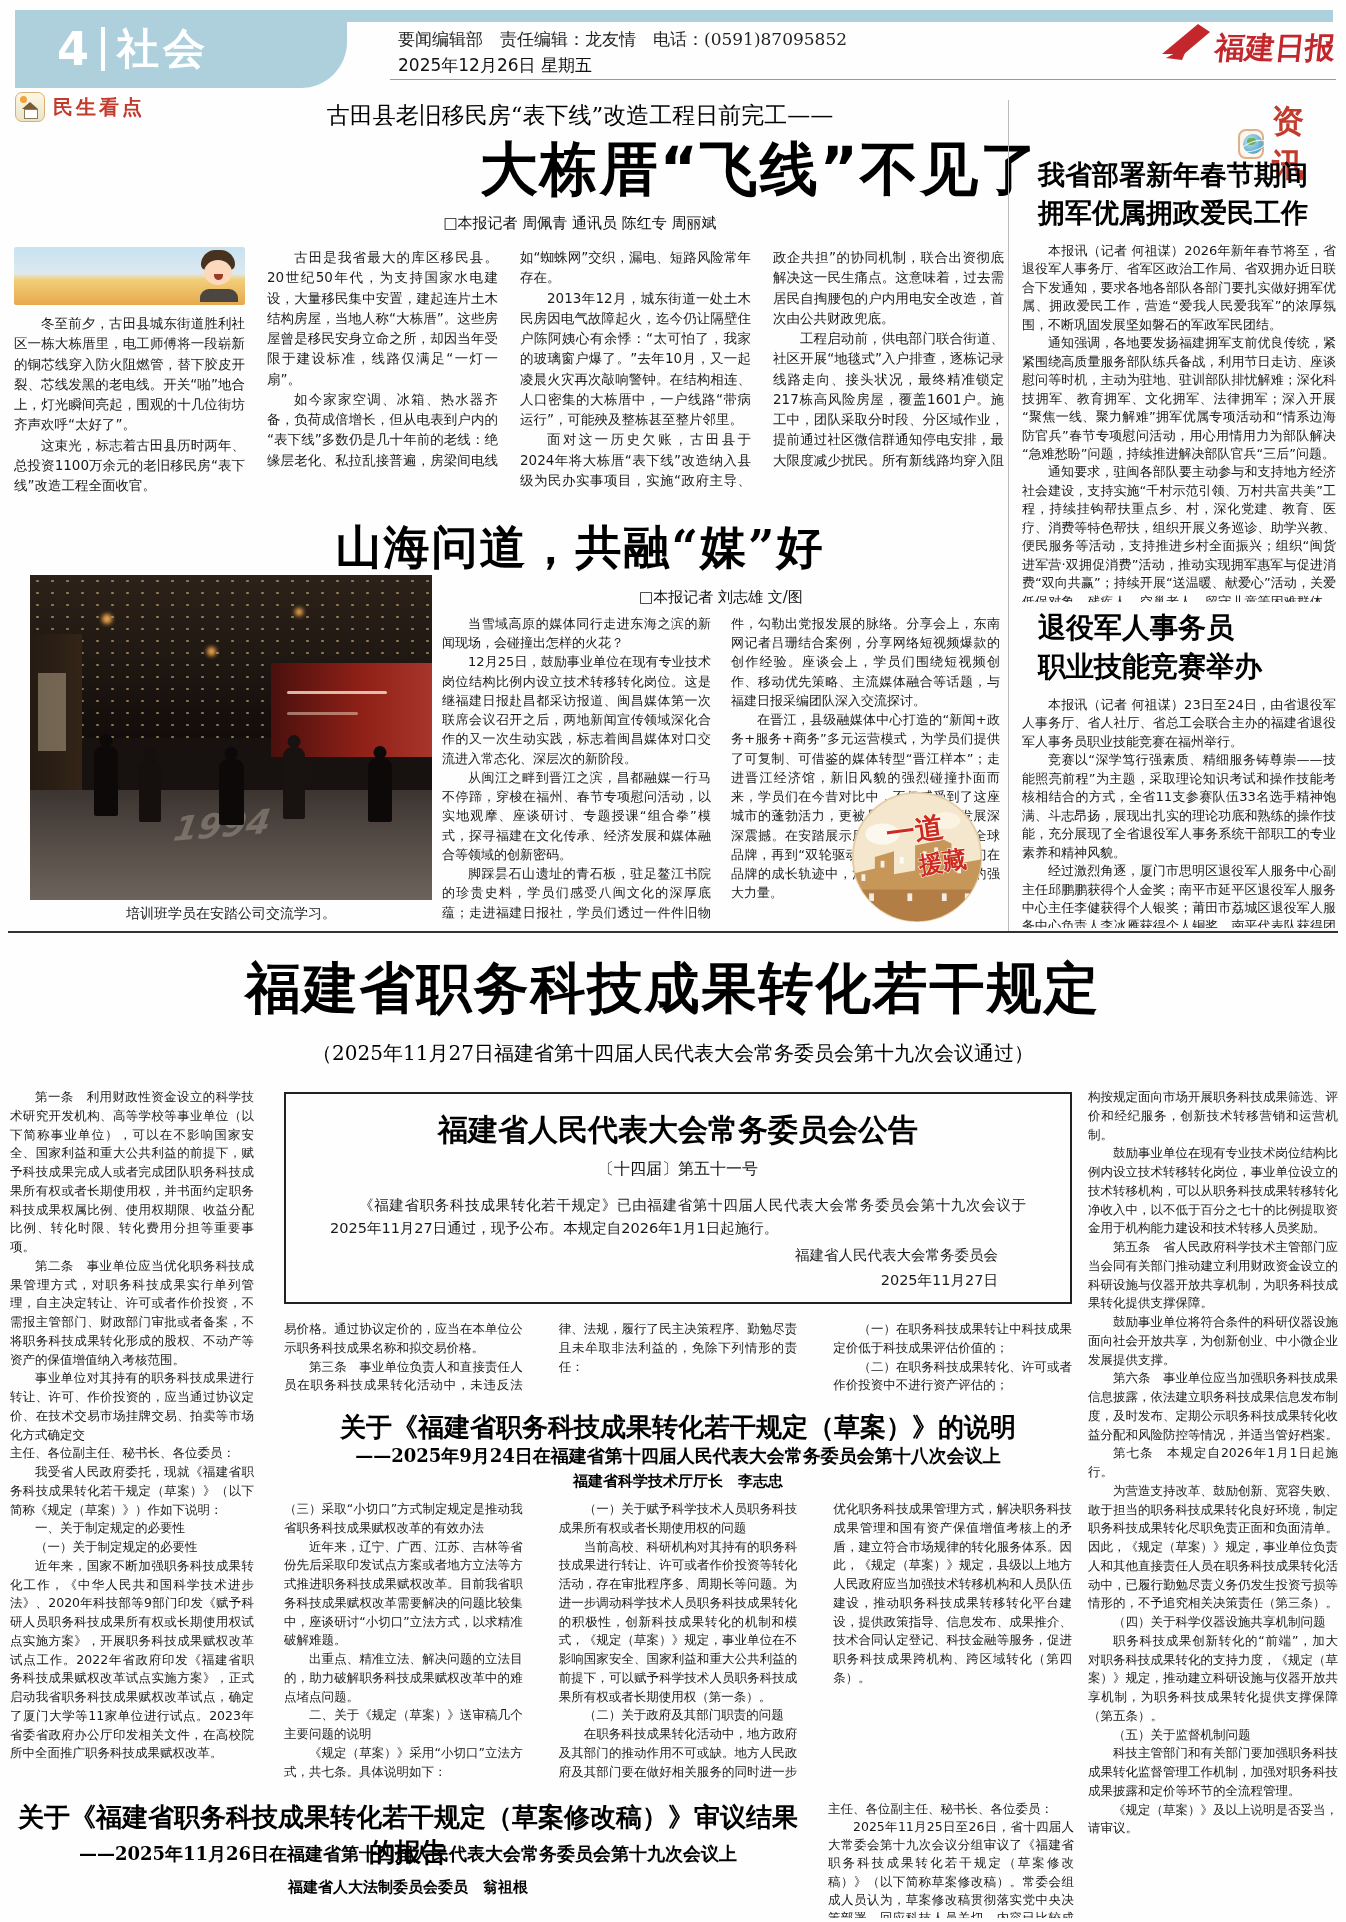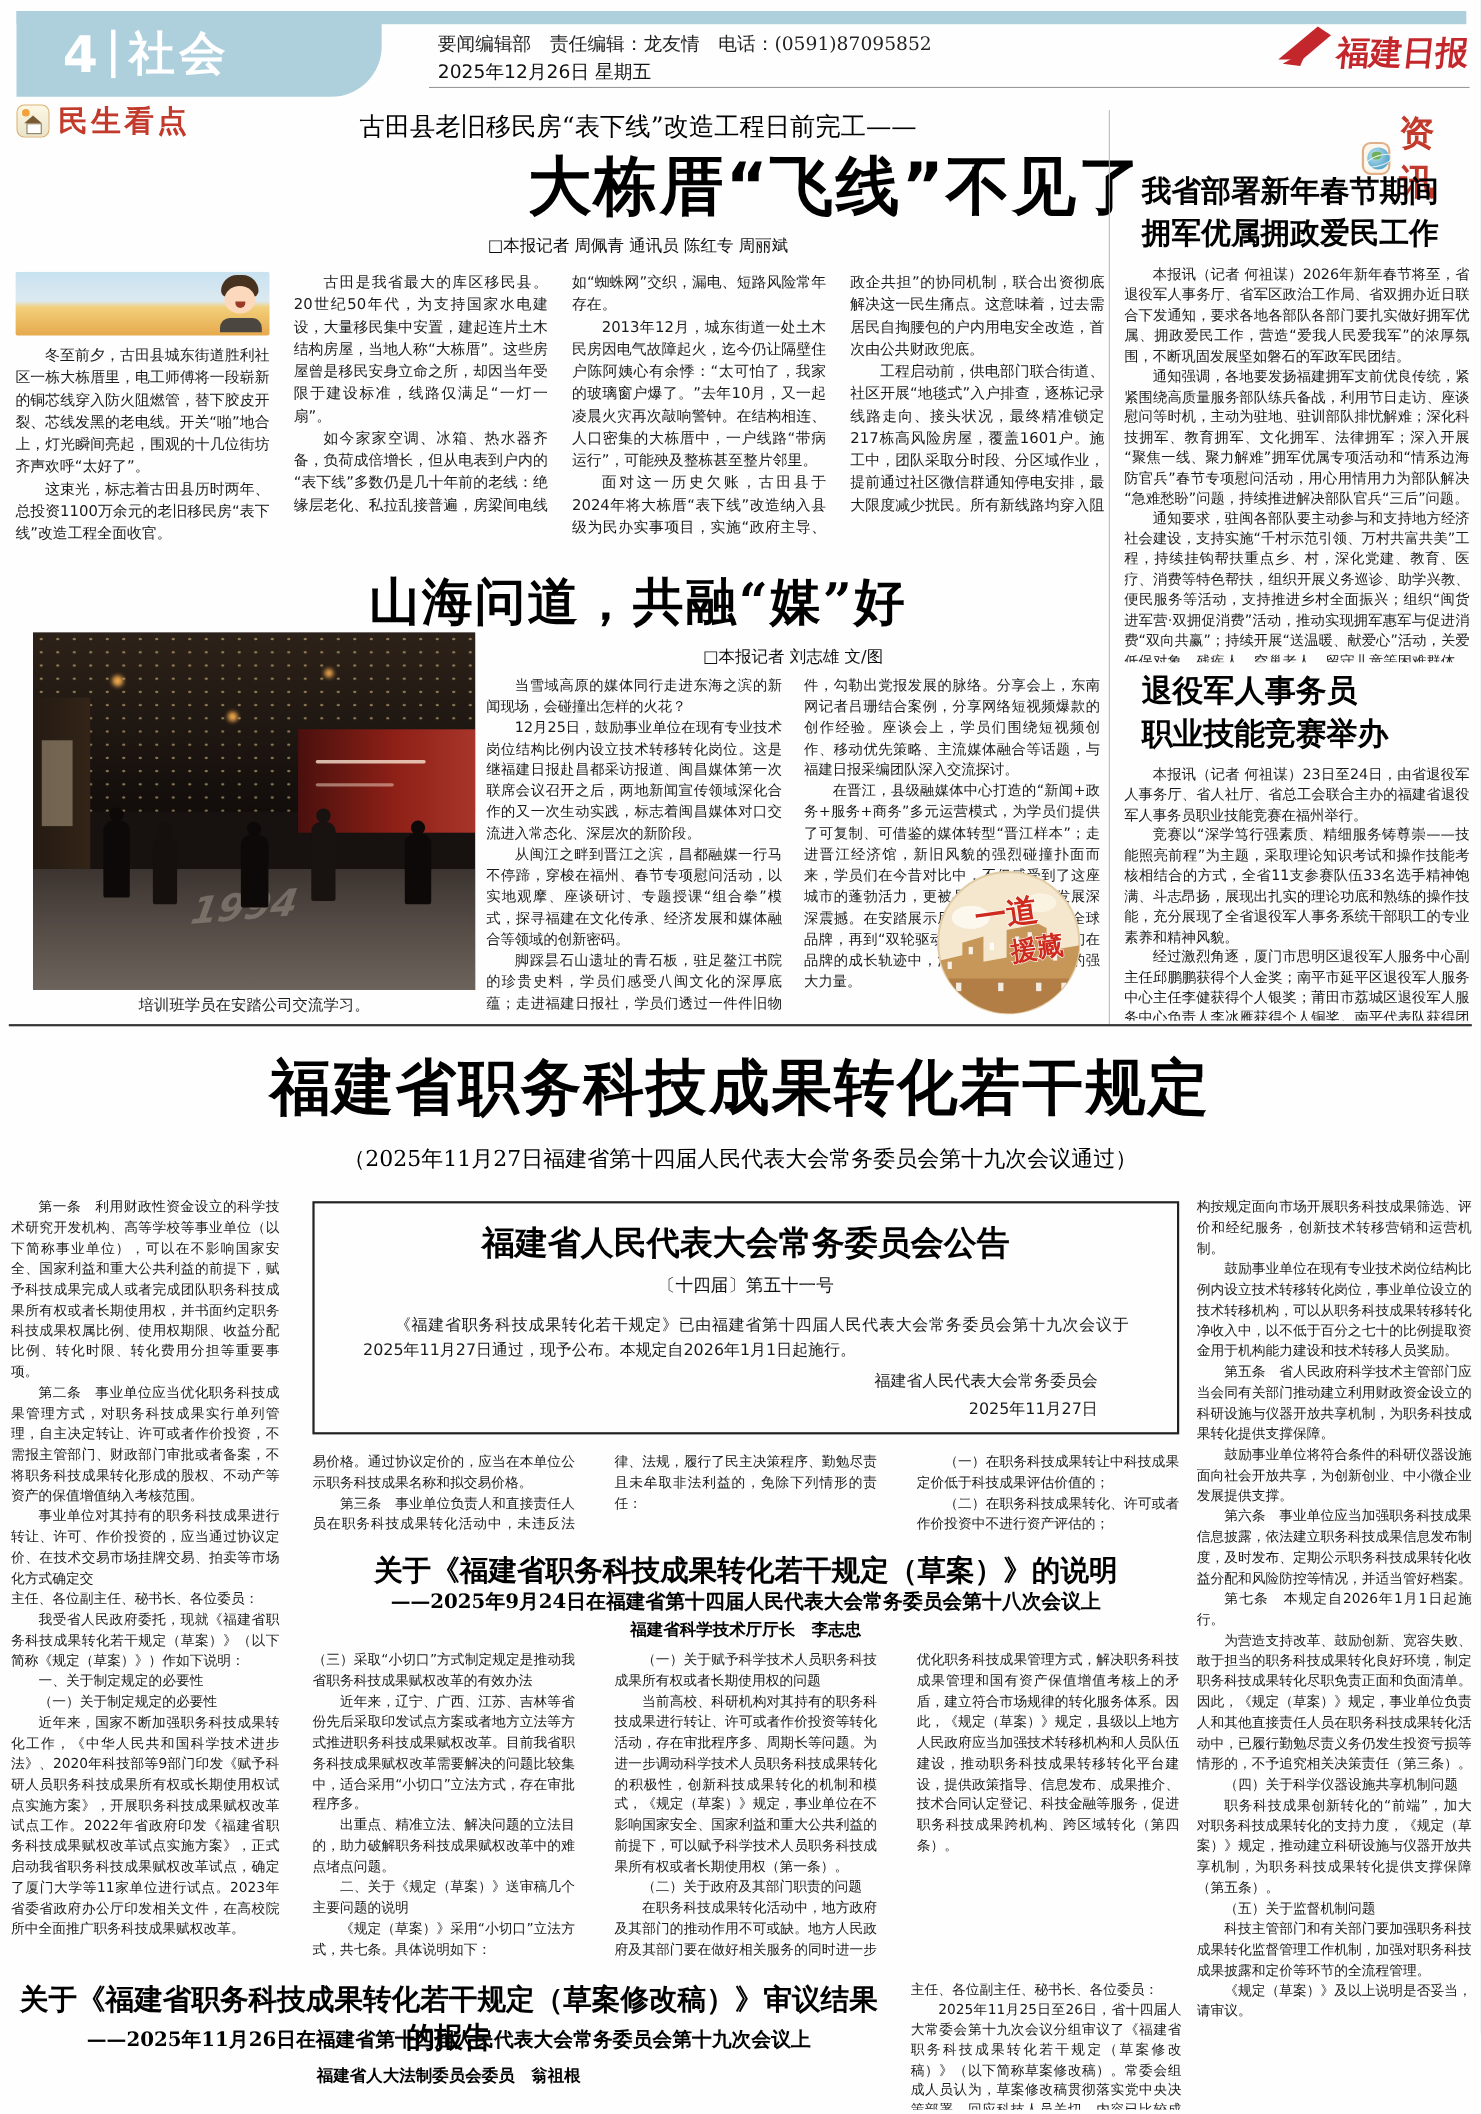--- a/index.html
+++ b/index.html
@@ -23,21 +23,21 @@
   .brand-logo{left:1158px;top:20px;}
 
   
   .minsheng{left:15px;top:92px;display:flex;align-items:center;gap:8px;}
   .ms-icon{width:28px;height:28px;border:1px solid #d9b070;border-radius:7px;position:relative;
            background:linear-gradient(#fdf7e4,#e9e4c9);overflow:hidden;}
   .ms-icon .sun{position:absolute;left:4px;top:3px;width:7px;height:7px;border-radius:50%;background:#f0a23c;}
   .ms-icon .roof{position:absolute;left:6px;top:9px;width:0;height:0;border-left:8px solid transparent;
                  border-right:8px solid transparent;border-bottom:7px solid #7a5a35;}
   .ms-icon .house{position:absolute;left:8px;top:16px;width:12px;height:8px;background:#fff;border:1px solid #8a7a55;}
-  .ms-label{font-size:27px;font-weight:900;color:#c23a2b;letter-spacing:3px;}
+  .ms-label{font-size:20px;font-weight:900;color:#c23a2b;letter-spacing:3px;}
   .zixun{left:1238px;top:100px;display:flex;align-items:center;gap:8px;}
   .zx-icon{width:30px;height:30px;border:2px solid #e2b088;border-radius:8px;background:#fdf6ec;position:relative;box-sizing:border-box;}
   .zx-icon .globe{position:absolute;left:3px;top:3px;width:20px;height:20px;border-radius:50%;
                   background:radial-gradient(circle at 35% 35%,#bfe3f0,#5aa8cc 70%);}
   .zx-icon .land{position:absolute;left:7px;top:7px;width:9px;height:7px;border-radius:50% 40% 60% 50%;background:#6fae5a;}
   .zx-icon .orbit{position:absolute;left:1px;top:10px;width:24px;height:8px;border:1px solid #fff;
                   border-radius:50%;transform:rotate(-18deg);opacity:.8;}
   .zx-label{font-size:32px;font-weight:900;color:#c23a2b;letter-spacing:4px;}
 
   
@@ -308,21 +308,21 @@
       <p>第三条　事业单位负责人和直接责任人员在职务科技成果转化活动中，未违反法律、法规，履行了民主决策程序、勤勉尽责且未牟取非法利益的，免除下列情形的责任：</p>
       <p>（一）在职务科技成果转让中科技成果定价低于科技成果评估价值的；</p>
       <p>（二）在职务科技成果转化、许可或者作价投资中不进行资产评估的；</p>
     </div>
 
   <div class="abs ex-title">关于《福建省职务科技成果转化若干规定（草案）》的说明</div>
   <div class="abs ex-subtitle">——2025年9月24日在福建省第十四届人民代表大会常务委员会第十八次会议上</div>
   <div class="abs ex-author">福建省科学技术厅厅长　李志忠</div>
   <div class="abs ex-cols jtext noindent-first">
       <p>（三）采取“小切口”方式制定规定是推动我省职务科技成果赋权改革的有效办法</p>
-      <p>近年来，辽宁、广西、江苏、吉林等省份先后采取印发试点方案或者地方立法等方式推进职务科技成果赋权改革。目前我省职务科技成果赋权改革需要解决的问题比较集中，适合采用“小切口”立法方式，存在审批程序多。</p>
+      <p>近年来，辽宁、广西、江苏、吉林等省份先后采取印发试点方案或者地方立法等方式推进职务科技成果赋权改革。目前我省职务科技成果赋权改革需要解决的问题比较集中，座谈研讨“小切口”立法方式，以求精准破解难题。</p>
       <p>出重点、精准立法、解决问题的立法目的，助力破解职务科技成果赋权改革中的难点堵点问题。</p>
       <p>二、关于《规定（草案）》送审稿几个主要问题的说明</p>
       <p>《规定（草案）》采用“小切口”立法方式，共七条。具体说明如下：</p>
       <p>（一）关于赋予科学技术人员职务科技成果所有权或者长期使用权的问题</p>
       <p>当前高校、科研机构对其持有的职务科技成果进行转让、许可或者作价投资等转化活动，存在审批程序多、周期长等问题。为进一步调动科学技术人员职务科技成果转化的积极性，创新科技成果转化的机制和模式，《规定（草案）》规定，事业单位在不影响国家安全、国家利益和重大公共利益的前提下，可以赋予科学技术人员职务科技成果所有权或者长期使用权（第一条）。</p>
       <p>（二）关于政府及其部门职责的问题</p>
       <p>在职务科技成果转化活动中，地方政府及其部门的推动作用不可或缺。地方人民政府及其部门要在做好相关服务的同时进一步优化职务科技成果管理方式，解决职务科技成果管理和国有资产保值增值考核上的矛盾，建立符合市场规律的转化服务体系。因此，《规定（草案）》规定，县级以上地方人民政府应当加强技术转移机构和人员队伍建设，推动职务科技成果转移转化平台建设，提供政策指导、信息发布、成果推介、技术合同认定登记、科技金融等服务，促进职务科技成果跨机构、跨区域转化（第四条）。</p>
     </div>
 
   <div class="abs rp-title">关于《福建省职务科技成果转化若干规定（草案修改稿）》审议结果的报告</div>

